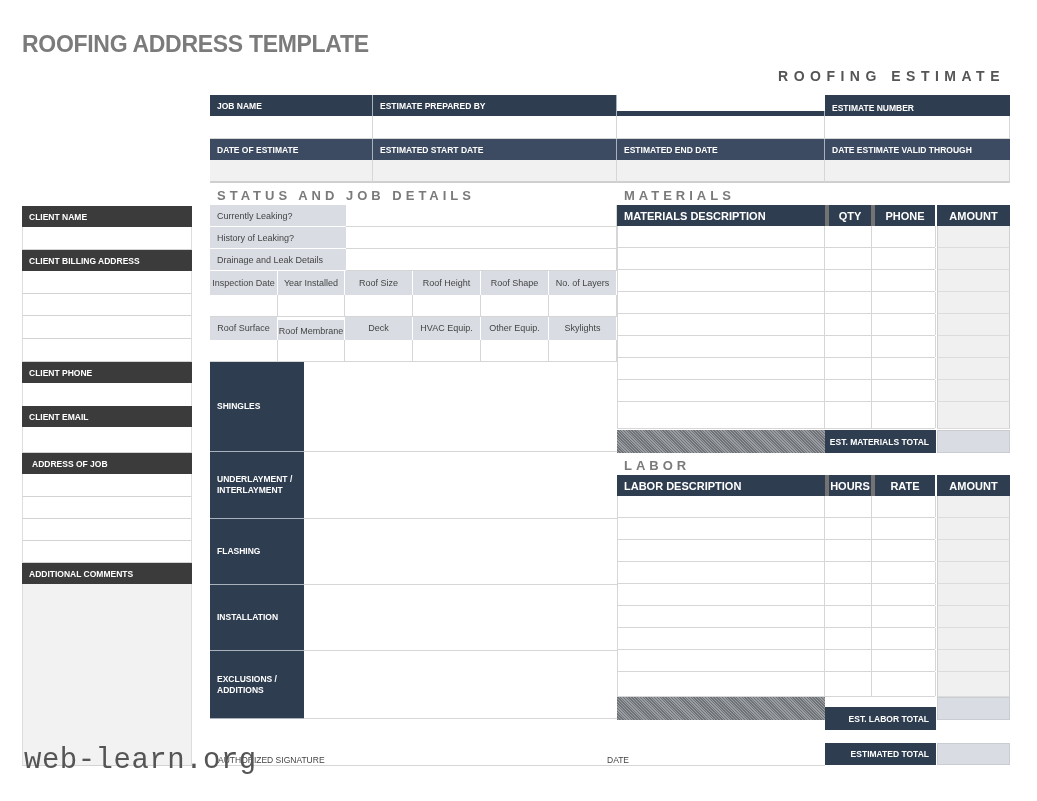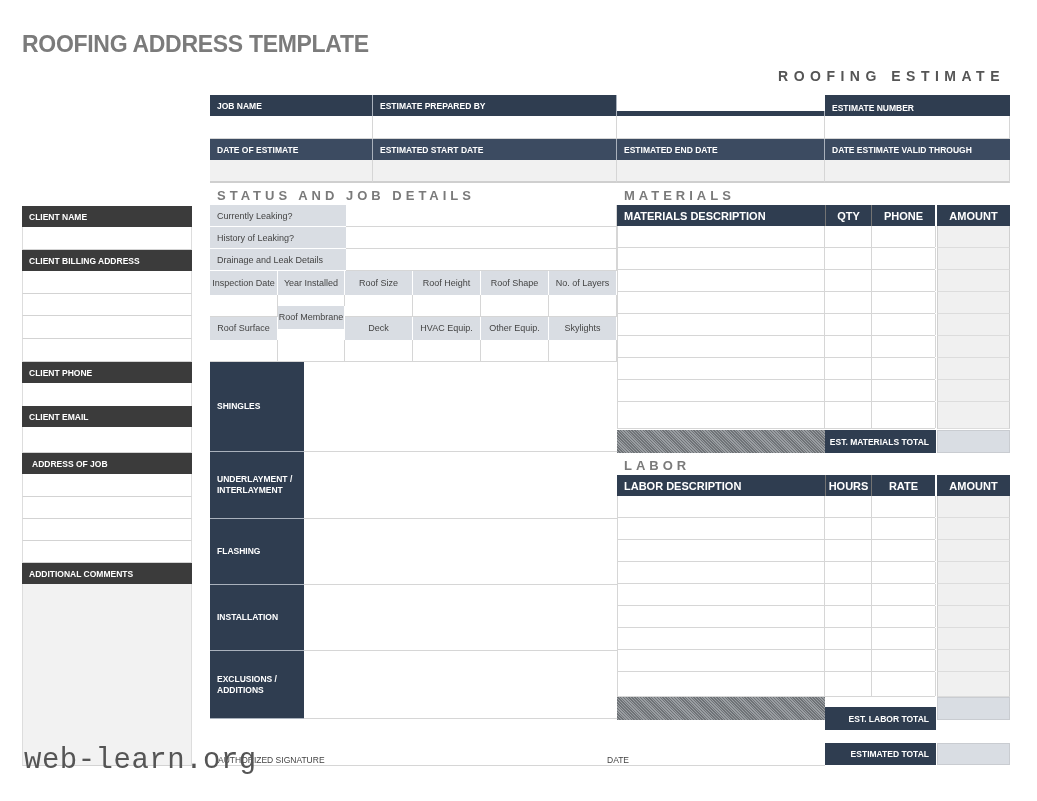--- a/index.html
+++ b/index.html
@@ -27,21 +27,21 @@
   .input-cell { position: absolute; background: #fff; border-bottom: 1px solid #d6d6d6; border-right: 1px solid #d6d6d6; }
   .grid-hdr { position: absolute; background: #d9dde3; font-size: 9px; color: #444; text-align: center; display: flex; align-items: center; justify-content: center; line-height: 1.15; border-right: 1px solid #fff; }
   .grid-val { position: absolute; background: #fff; border-right: 1px solid #d6d6d6; border-bottom: 1px solid #d6d6d6; }
 
   .scope-hdr { position: absolute; left: 210px; width: 94px; background: #2f3d50; color: #fff; font-size: 8.5px; font-weight: bold; padding-left: 7px; display: flex; align-items: center; border-bottom: 1px solid #a9b1bc; line-height: 1.25; }
   .scope-val { position: absolute; left: 304px; width: 313px; background: #fff; border-bottom: 1px solid #d6d6d6; }
 
   
   .tbl-hdr { position: absolute; background: #2f3d50; color: #fff; font-size: 11px; font-weight: bold; display: flex; align-items: center; height: 21px; }
   .tbl-hdr.left { padding-left: 7px; }
-  .tbl-hdr.center { justify-content: center; border-left: 1px solid #737373; }
+  .tbl-hdr.center { justify-content: center; border-left: 4px solid #737373; }
   .tbl-row { position: absolute; left: 617px; width: 318px; height: 22px; background: #fff; border-bottom: 1px solid #d6d6d6; border-left: 1px solid #d6d6d6; }
   .tbl-row .c1 { position: absolute; left: 0; top: 0; width: 207px; height: 100%; border-right: 1px solid #d6d6d6; }
   .tbl-row .c2 { position: absolute; left: 207px; top: 0; width: 47px; height: 100%; border-right: 1px solid #d6d6d6; }
   .tbl-row .c3 { position: absolute; left: 254px; top: 0; width: 64px; height: 100%; border-right: 1px solid #d6d6d6; }
   .amt-cell { position: absolute; left: 937px; width: 73px; height: 22px; background: #f0f0f0; border-bottom: 1px solid #dcdcdc; border-left: 1px solid #d0d0d0; border-right: 1px solid #d0d0d0; }
   .hatch { position: absolute; left: 617px; width: 208px; height: 23px;
     background: repeating-linear-gradient(45deg, #6f7377 0px, #6f7377 1px, #9a9ea2 1px, #9a9ea2 2px); }
   .total-lab { position: absolute; left: 825px; width: 111px; height: 23px; background: #2f3d50; color: #fff; font-size: 8.5px; font-weight: bold; display: flex; align-items: center; justify-content: flex-end; padding-right: 7px; }
   .total-val { position: absolute; left: 937px; width: 73px; height: 23px; background: #d9dde3; border: 1px solid #c9ccd1; }
 
@@ -123,21 +123,21 @@
   <div class="grid-hdr" style="left:549px;top:271px;width:68px;height:24px;">No. of Layers</div>
 
   <div class="grid-val" style="left:210px;top:295px;width:68px;height:22px;"></div>
   <div class="grid-val" style="left:278px;top:295px;width:67px;height:22px;"></div>
   <div class="grid-val" style="left:345px;top:295px;width:68px;height:22px;"></div>
   <div class="grid-val" style="left:413px;top:295px;width:68px;height:22px;"></div>
   <div class="grid-val" style="left:481px;top:295px;width:68px;height:22px;"></div>
   <div class="grid-val" style="left:549px;top:295px;width:68px;height:22px;"></div>
 
   <div class="grid-hdr" style="left:210px;top:317px;width:68px;height:23px;">Roof Surface</div>
-  <div class="grid-hdr" style="left:278px;top:306px;width:67px;height:23px;">Roof Membrane</div>
+  <div class="grid-hdr" style="left:278px;top:320px;width:67px;height:23px;">Roof Membrane</div>
   <div class="grid-hdr" style="left:345px;top:317px;width:68px;height:23px;">Deck</div>
   <div class="grid-hdr" style="left:413px;top:317px;width:68px;height:23px;">HVAC Equip.</div>
   <div class="grid-hdr" style="left:481px;top:317px;width:68px;height:23px;">Other Equip.</div>
   <div class="grid-hdr" style="left:549px;top:317px;width:68px;height:23px;">Skylights</div>
 
   <div class="grid-val" style="left:210px;top:340px;width:68px;height:22px;"></div>
   <div class="grid-val" style="left:278px;top:340px;width:67px;height:22px;"></div>
   <div class="grid-val" style="left:345px;top:340px;width:68px;height:22px;"></div>
   <div class="grid-val" style="left:413px;top:340px;width:68px;height:22px;"></div>
   <div class="grid-val" style="left:481px;top:340px;width:68px;height:22px;"></div>

